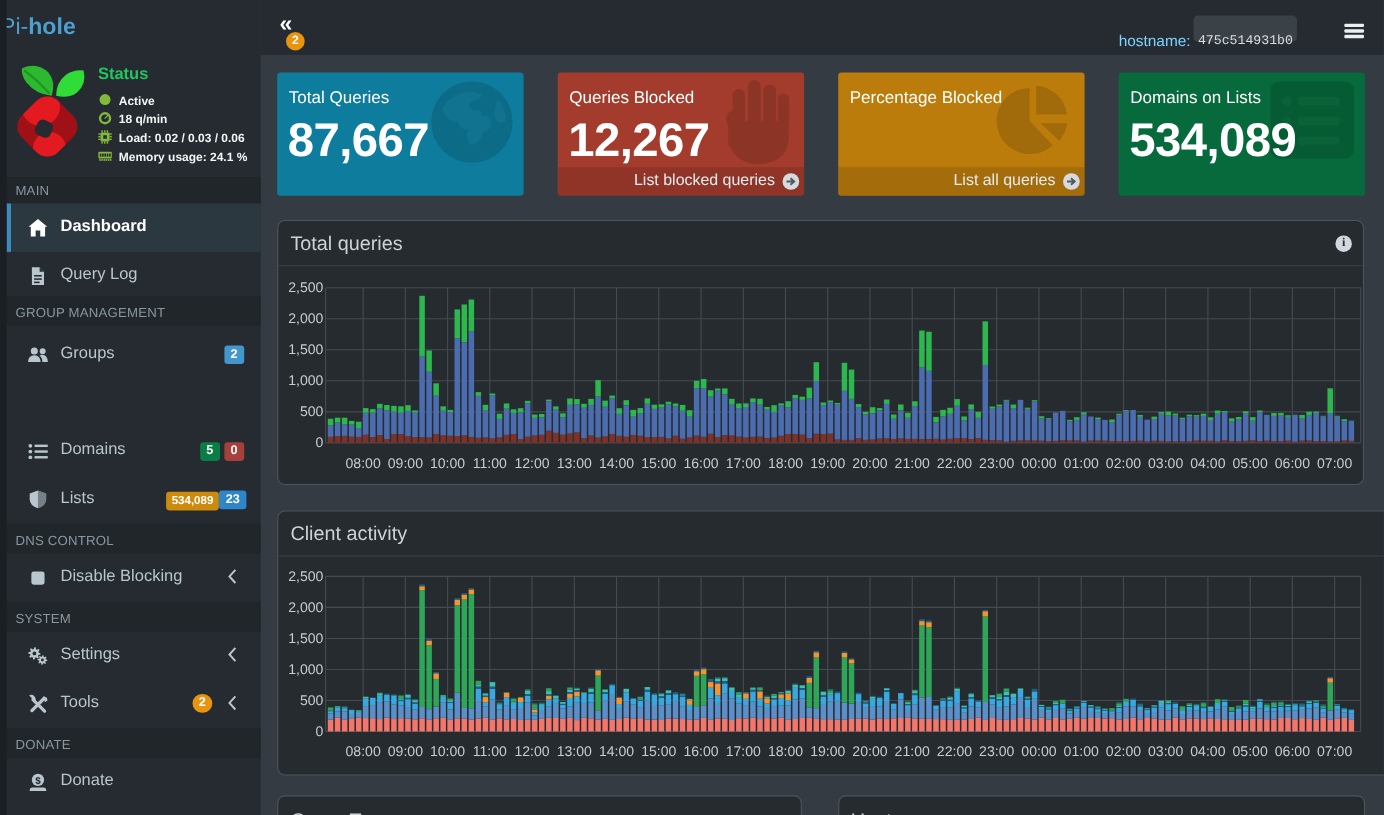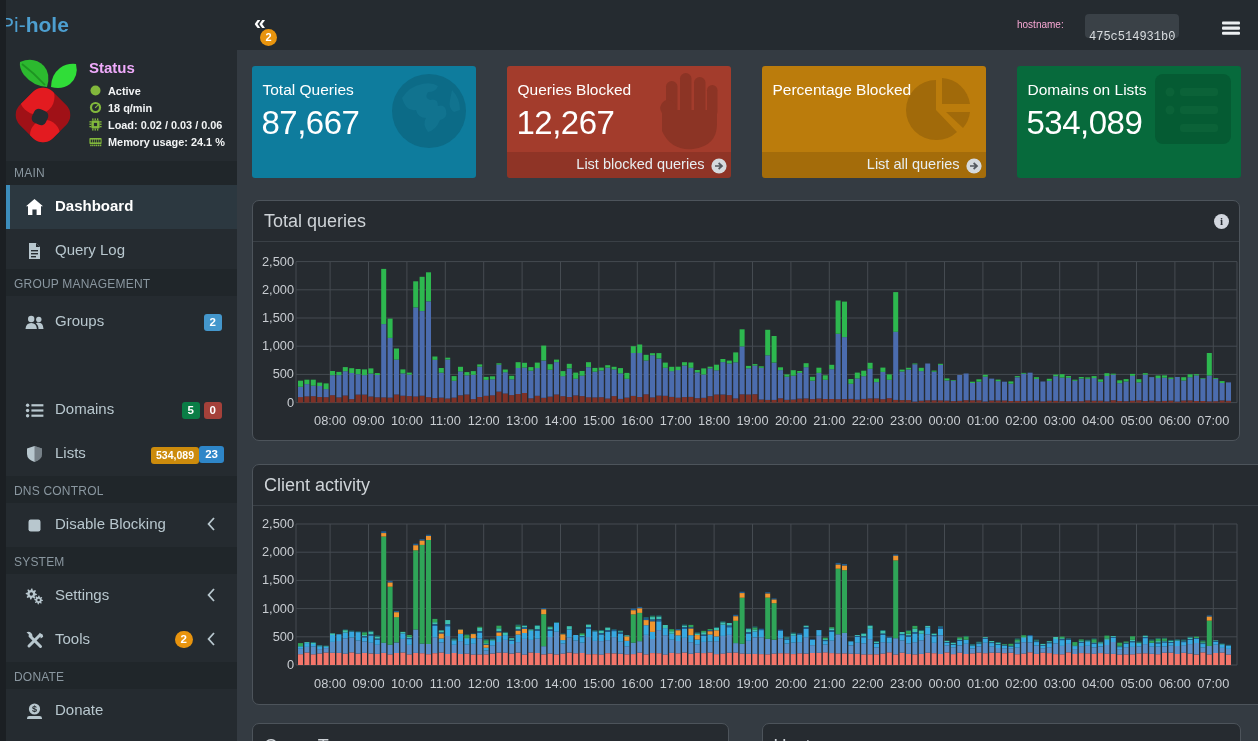--- a/index.html
+++ b/index.html
@@ -5,48 +5,48 @@
 html,body{width:1258px;height:741px;overflow:hidden;background:#343b42;
  font-family:"Liberation Sans",sans-serif;-webkit-font-smoothing:antialiased}
 #app{position:relative;width:1258px;height:741px}
 .sidebar{position:absolute;left:0;top:0;width:237px;height:741px;background:#252b30}
 .lstrip{position:absolute;left:0;top:0;width:6px;height:741px;background:#1b1f23;z-index:60}
 .navbar{position:absolute;left:237px;top:0;width:1021px;height:50px;background:#252b30}
 .content{position:absolute;left:237px;top:50px;width:1021px;height:691px;background:#343b42}
 .brand{position:absolute;top:0;left:0;width:237px;height:50px;text-align:left;
  line-height:50px;font-size:21px;color:#4d9fd0;font-weight:300}
 .brand b{font-weight:700}
-.statusT{position:absolute;left:89px;top:59px;color:#f0abfc;font-size:15px;font-weight:700}
+.statusT{position:absolute;left:89px;top:59px;color:#22c55e;font-size:15px;font-weight:700}
 .srow{position:absolute;left:89px;color:#f2f4f5;font-size:10.9px;font-weight:700;white-space:nowrap}
 .srow .ic{display:inline-block;vertical-align:-2px;margin-right:6px}
 .hdr{position:absolute;left:0;width:237px;background:#20262a;color:#8a97a0;font-size:12px;
  padding:5px 0 0 14px;letter-spacing:0.2px}
 .mitem{position:absolute;left:0;width:237px;height:44px;color:#b8c7ce;font-size:15px}
 .mitem .txt{position:absolute;left:55px;top:12px}
 .mitem .mic{position:absolute;left:25px;top:13px;width:19px;height:18px}
 .active{background:#2c3840;color:#fff;font-weight:600}
 .active::before{content:"";position:absolute;left:6px;top:0;width:4px;height:44px;background:#3c8dbc}
 .active .txt{left:55px}.active .mic{left:25px}
 .badge{position:absolute;top:14px;border-radius:3px;font-size:11.5px;font-weight:700;
  color:#fff;padding:2px 6px;line-height:13px}
 .chev{position:absolute;right:22px;top:14px;width:8px;height:14px}
 .box{position:absolute;border-radius:3px;color:#fff;overflow:hidden}
 .box .ttl{position:absolute;left:11px;top:15px;font-size:15.5px;font-weight:400}
-.box .num{position:absolute;left:10px;top:38px;font-size:33px;font-weight:400;letter-spacing:-0.5px}
+.box .num{position:absolute;left:10px;top:38px;font-size:43px;font-weight:700;letter-spacing:-0.5px}
 .box .ft{position:absolute;left:0;right:0;bottom:0;height:26px;background:rgba(0,0,0,0.12);
  text-align:right;font-size:14.5px;color:#e7edf0;line-height:25px;padding-right:26px}
 .box .fa{position:absolute;right:4px;bottom:5px;width:16px;height:16px}
 .box .ghost{position:absolute;right:8px;top:6px}
 .panel{position:absolute;background:#262b30;border:1px solid #4d545b;border-radius:7px}
 .phead{position:absolute;left:0;right:0;top:0;height:41px;border-bottom:1px solid #3a4046;
  color:#ced3d7;font-size:18px;line-height:40px;padding-left:11px;font-weight:400}
 .pinfo{position:absolute;right:10px;top:13px;width:15px;height:15px;border-radius:50%;
  background:#d2d6de;color:#262b30;font-size:11px;font-weight:700;text-align:center;line-height:15px;
  font-family:"Liberation Serif",serif}
-.hostlbl{position:absolute;top:0;height:50px;line-height:50px;color:#f9a8d4;font-size:10px}
+.hostlbl{position:absolute;top:12px;height:50px;line-height:50px;color:#7dd3fc;font-size:14px}
 .hostbadge{position:absolute;top:14px;height:22px;background:#3a4147;border-radius:4px;
  color:#d8dcdf;font-size:12px;line-height:22px;padding:12px 4px;font-family:"Liberation Mono",monospace}
 </style></head>
 <body>
 <div id="app">
 <div class="content"></div>
 <div class="navbar">
       <div style="position:absolute;left:17px;top:10px;color:#fff;font-size:21px;font-weight:700">«</div>
       <div style="position:absolute;left:23px;top:29px;width:17px;height:17px;border-radius:50%;background:#e8940e;color:#fff;font-size:11px;font-weight:700;text-align:center;line-height:17px">2</div>
       <div class="hostlbl" style="left:780px">hostname:</div>

